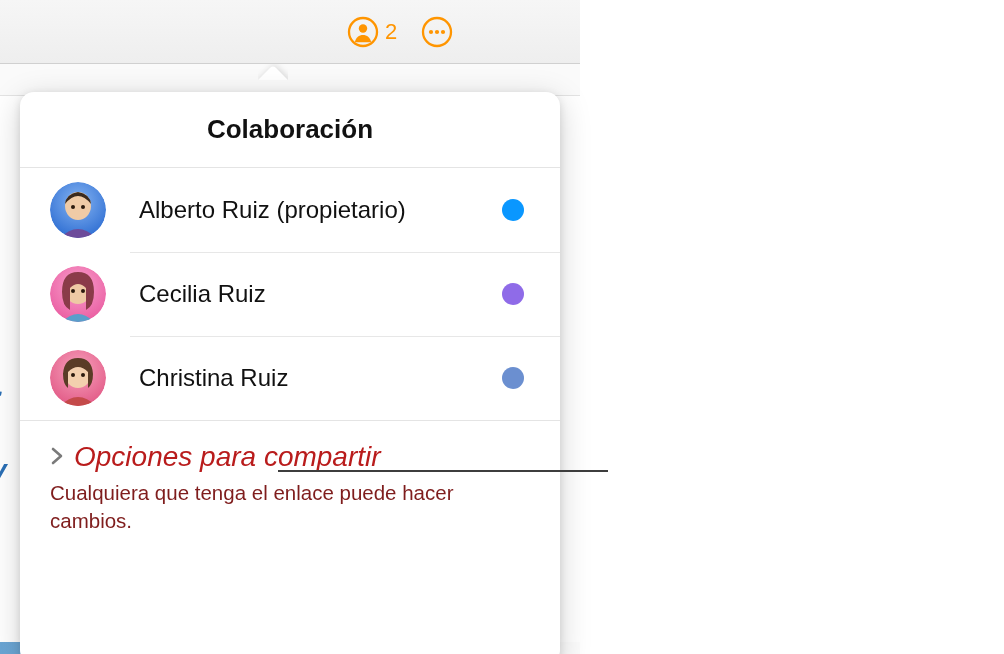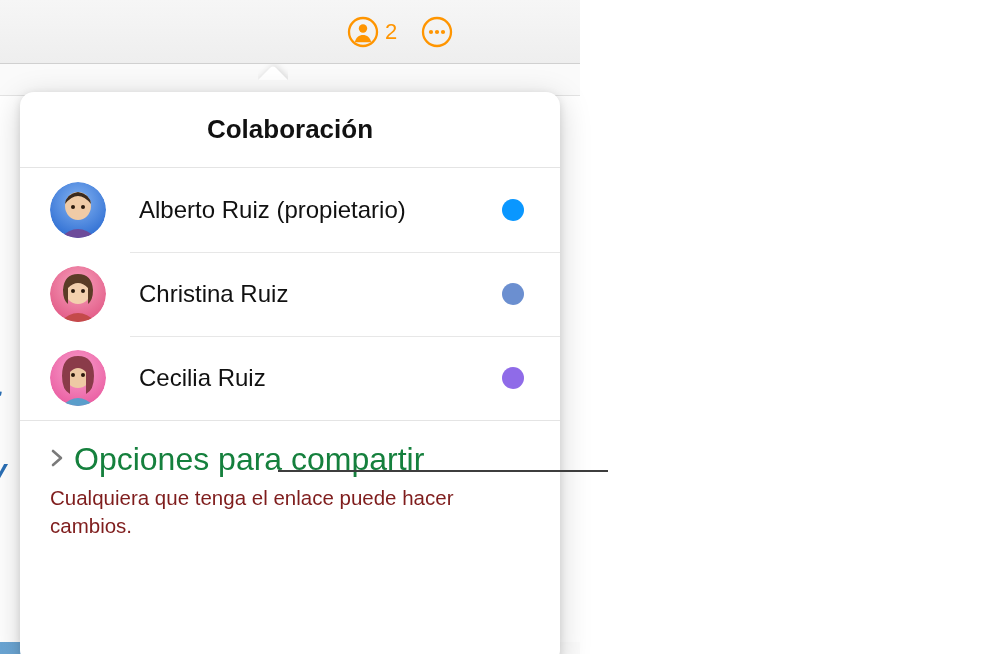--- a/index.html
+++ b/index.html
@@ -197,22 +197,23 @@
       display: flex;
       align-items: center;
       gap: 10px;
     }
     .chevron {
       color: #7a7a7a;
       font-size: 20px;
       line-height: 1;
     }
     .options-title {
-      font-size: 32px;
-      color: #15803d;
+      font-size: 28px;
+      color: #b91c1c;
+      font-style: italic;
     }
     .options-sub {
       margin-top: 6px;
       font-size: 20.5px;
       color: #7f1d1d;
       line-height: 1.35;
     }
 
     .callout-line {
       position: absolute;
@@ -272,20 +273,42 @@
             <circle cx="28" cy="28" r="28" fill="url(#g0)"></circle>
             <ellipse cx="28" cy="24" rx="13" ry="14" fill="#f0cba6"></ellipse>
             <path d="M15 22 Q28 6 41 22 Q40 12 28 10 Q16 12 15 22" fill="#3b2a1d"></path>
             <circle cx="23" cy="25" r="2" fill="#2b1a0e"></circle>
             <circle cx="33" cy="25" r="2" fill="#2b1a0e"></circle>
             <path d="M10 56 Q28 38 46 56 Z" fill="#6d4b9a"></path>
           </svg>
         </div>
         <div class="participant-name">Alberto Ruiz (propietario)</div>
         <div class="presence-dot" style="background:#0a97ff;"></div>
+      </div>
+
+      <div class="participant-row">
+        <div class="row-sep"></div>
+        <div class="avatar">
+          <svg viewBox="0 0 56 56">
+            <defs>
+                <radialGradient id="g2" cx="50%" cy="35%" r="70%">
+                  <stop offset="0%" stop-color="#f9a0cd"></stop>
+                  <stop offset="100%" stop-color="#e95a9f"></stop>
+                </radialGradient>
+              </defs>
+            <circle cx="28" cy="28" r="28" fill="url(#g2)"></circle>
+            <ellipse cx="28" cy="24" rx="13" ry="14" fill="#eec9a4"></ellipse>
+            <path d="M12 26 Q12 6 28 6 Q44 6 44 26 Q44 40 36 44 L36 22 Q28 14 20 22 L20 44 Q12 40 12 26" fill="#8a3b49"></path>
+            <circle cx="23" cy="25" r="2" fill="#2b1a0e"></circle>
+            <circle cx="33" cy="25" r="2" fill="#2b1a0e"></circle>
+            <path d="M12 56 Q28 40 44 56 Z" fill="#5a9ecb"></path>
+          </svg>
+        </div>
+        <div class="participant-name">Cecilia Ruiz</div>
+        <div class="presence-dot" style="background:#8f6be8;"></div>
       </div>
 
       <div class="participant-row">
         <div class="row-sep"></div>
         <div class="avatar">
           <svg viewBox="0 0 56 56">
             <defs>
                 <radialGradient id="g1" cx="50%" cy="35%" r="70%">
                   <stop offset="0%" stop-color="#f7a2bd"></stop>
                   <stop offset="100%" stop-color="#e15784"></stop>
@@ -295,42 +318,20 @@
             <ellipse cx="28" cy="24" rx="13" ry="14" fill="#f3d0ae"></ellipse>
             <path d="M13 24 Q14 8 28 8 Q42 8 43 24 Q43 34 38 38 L38 22 Q28 12 18 22 L18 38 Q13 34 13 24" fill="#5a3c26"></path>
             <circle cx="23" cy="25" r="2" fill="#2b1a0e"></circle>
             <circle cx="33" cy="25" r="2" fill="#2b1a0e"></circle>
             <path d="M10 56 Q28 38 46 56 Z" fill="#c44a4a"></path>
           </svg>
         </div>
         <div class="participant-name">Christina Ruiz</div>
         <div class="presence-dot" style="background:#6b8fd0;"></div>
       </div>
-
-      <div class="participant-row">
-        <div class="row-sep"></div>
-        <div class="avatar">
-          <svg viewBox="0 0 56 56">
-            <defs>
-                <radialGradient id="g2" cx="50%" cy="35%" r="70%">
-                  <stop offset="0%" stop-color="#f9a0cd"></stop>
-                  <stop offset="100%" stop-color="#e95a9f"></stop>
-                </radialGradient>
-              </defs>
-            <circle cx="28" cy="28" r="28" fill="url(#g2)"></circle>
-            <ellipse cx="28" cy="24" rx="13" ry="14" fill="#eec9a4"></ellipse>
-            <path d="M12 26 Q12 6 28 6 Q44 6 44 26 Q44 40 36 44 L36 22 Q28 14 20 22 L20 44 Q12 40 12 26" fill="#8a3b49"></path>
-            <circle cx="23" cy="25" r="2" fill="#2b1a0e"></circle>
-            <circle cx="33" cy="25" r="2" fill="#2b1a0e"></circle>
-            <path d="M12 56 Q28 40 44 56 Z" fill="#5a9ecb"></path>
-          </svg>
-        </div>
-        <div class="participant-name">Cecilia Ruiz</div>
-        <div class="presence-dot" style="background:#8f6be8;"></div>
-      </div>
     </div>
 
 
     <div class="options-row">
       <div class="options-header">
         <span class="chevron">
           <svg width="14" height="18" viewBox="0 0 14 18">
               <polyline points="3,2 11,9 3,16" fill="none" stroke="#7a7a7a" stroke-width="2.6" stroke-linecap="round" stroke-linejoin="round"></polyline>
             </svg>
         </span>

